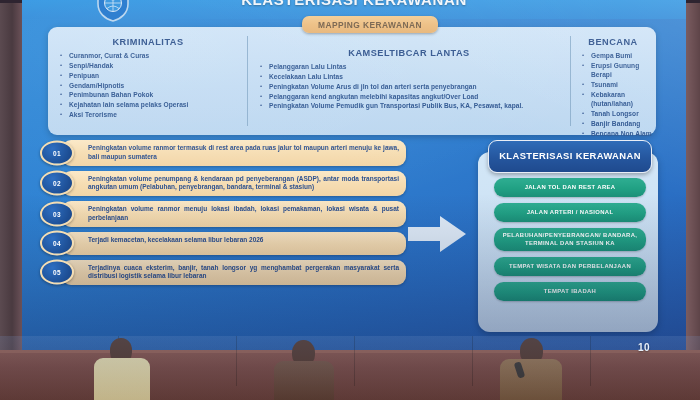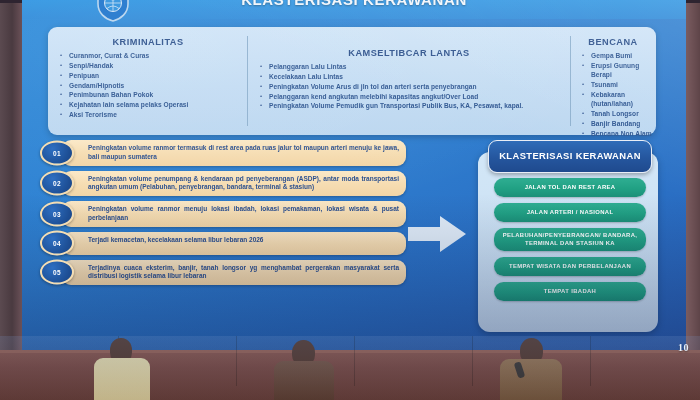--- a/index.html
+++ b/index.html
@@ -88,22 +88,22 @@
      color:#ffffff;font-size:9.4px;font-weight:bold;line-height:1.15;letter-spacing:.4px;
      box-shadow:0 2px 4px rgba(0,0,0,.3);}
   .pills{position:absolute;left:472px;top:178px;width:152px;}
   .pill{height:19px;border-radius:10px;margin-bottom:6px;
      background:linear-gradient(180deg,#2fae92 0%,#21a184 55%,#1b9078 100%);
      display:flex;align-items:center;justify-content:center;text-align:center;
      color:#ffffff;font-size:5.9px;font-weight:bold;letter-spacing:.35px;line-height:1.25;
      padding:0 5px;box-sizing:border-box;box-shadow:0 1px 2px rgba(0,0,0,.22);}
   .pill.tall{height:23px;}
 
-  .pageno{position:absolute;left:678px;top:342px;font-size:10px;font-weight:bold;
-     color:#e8f0fa;letter-spacing:.5px;text-shadow:0 1px 2px rgba(0,0,0,.4);z-index:9;font-family:Liberation Serif, serif;}
+  .pageno{position:absolute;left:638px;top:342px;font-size:10px;font-weight:bold;
+     color:#e8f0fa;letter-spacing:.5px;text-shadow:0 1px 2px rgba(0,0,0,.4);z-index:9;}
 
   
   .fg{position:absolute;left:0;top:336px;width:700px;height:64px;overflow:hidden;}
   .desk{position:absolute;left:0;top:14px;width:700px;height:50px;
      background:linear-gradient(180deg,#7d4a40 0%,#6e403a 35%,#5e3833 100%);}
   .deskline{position:absolute;top:0;width:1px;height:50px;background:rgba(0,0,0,.22);}
   .desk-top{position:absolute;left:0;top:14px;width:700px;height:3px;background:#8a5649;}
   .person{position:absolute;bottom:0;}
   .p-head{position:absolute;border-radius:48% 48% 42% 42%;background:#4a3026;}
   .p-body{position:absolute;border-radius:9px 9px 0 0;}
@@ -166,20 +166,21 @@
           <li>Erupsi Gunung Berapi</li>
           <li>Tsunami</li>
           <li>Kebakaran (hutan/lahan)</li>
           <li>Tanah Longsor</li>
           <li>Banjir Bandang</li>
           <li>Bencana Non Alam</li>
         </ul>
       </div>
     </div>
 
+    <div class="mapping">MAPPING KERAWANAN</div>
 
     <div class="rows">
 
       <div class="row">
         <div class="badge">01</div>
         <div class="rowbar">Peningkatan volume ranmor termasuk di rest area pada ruas jalur tol maupun arteri menuju ke jawa, bali maupun sumatera</div>
       </div>
 
       <div class="row">
         <div class="badge">02</div>

